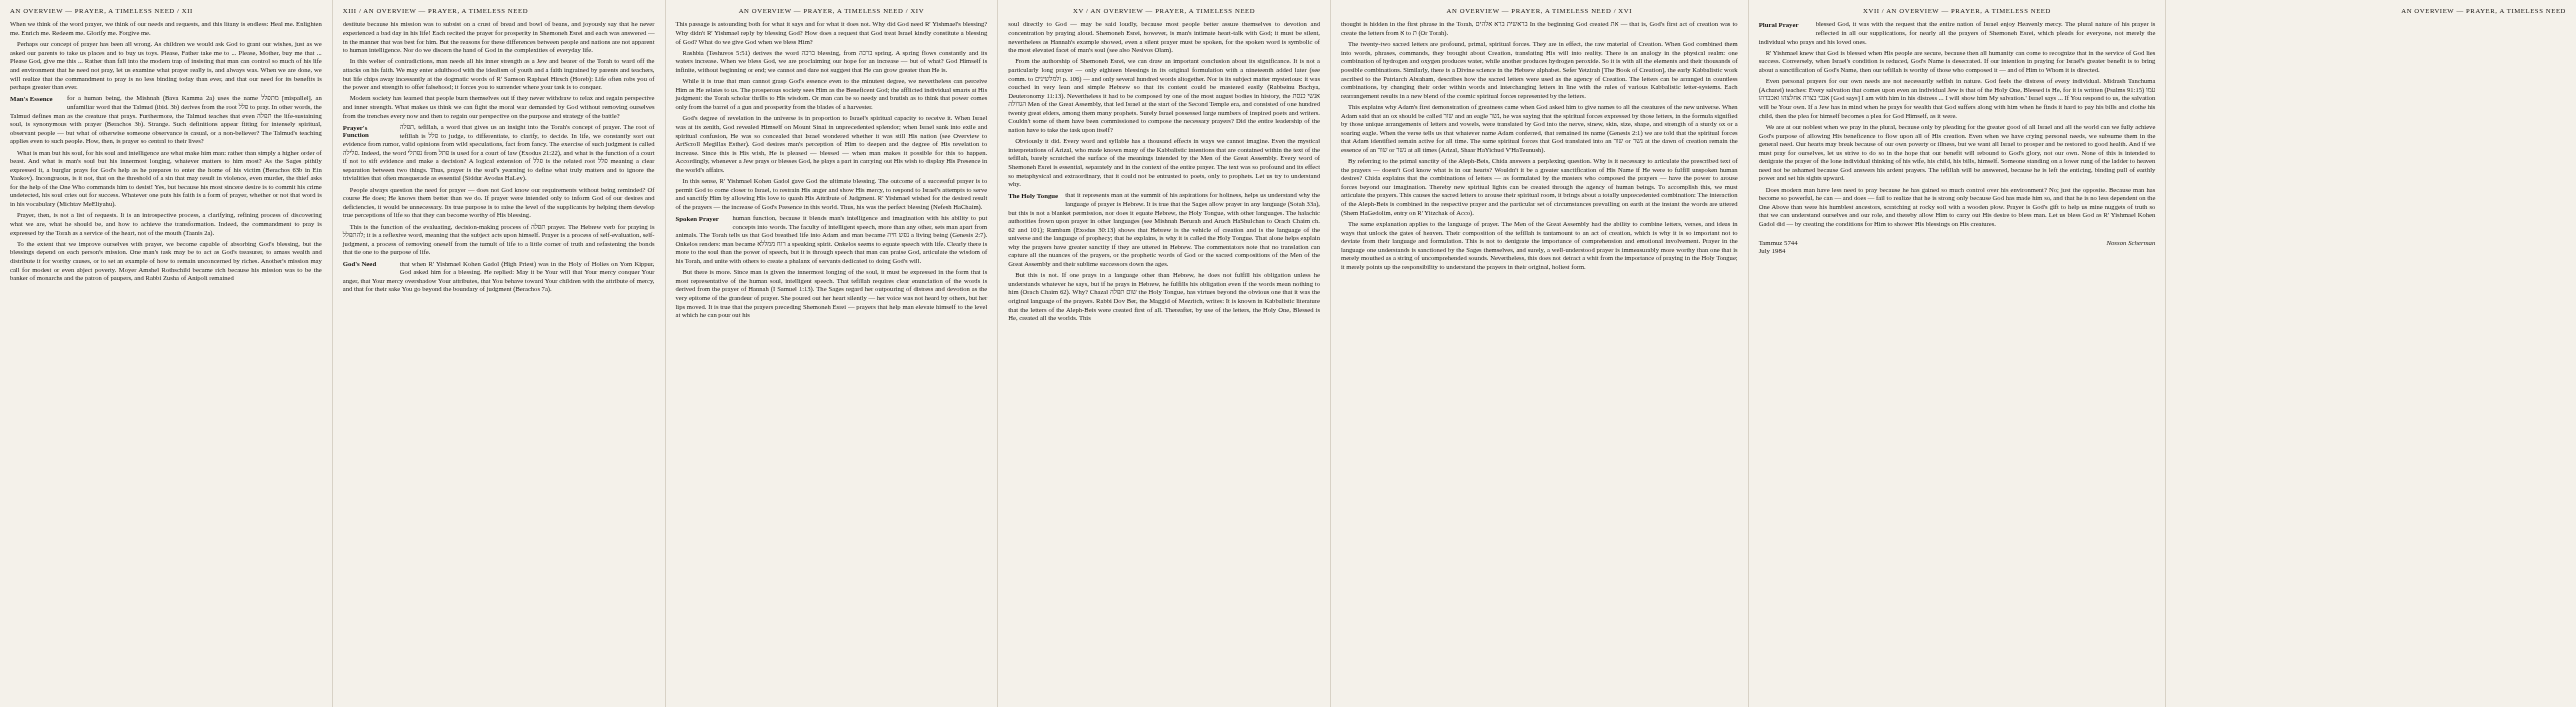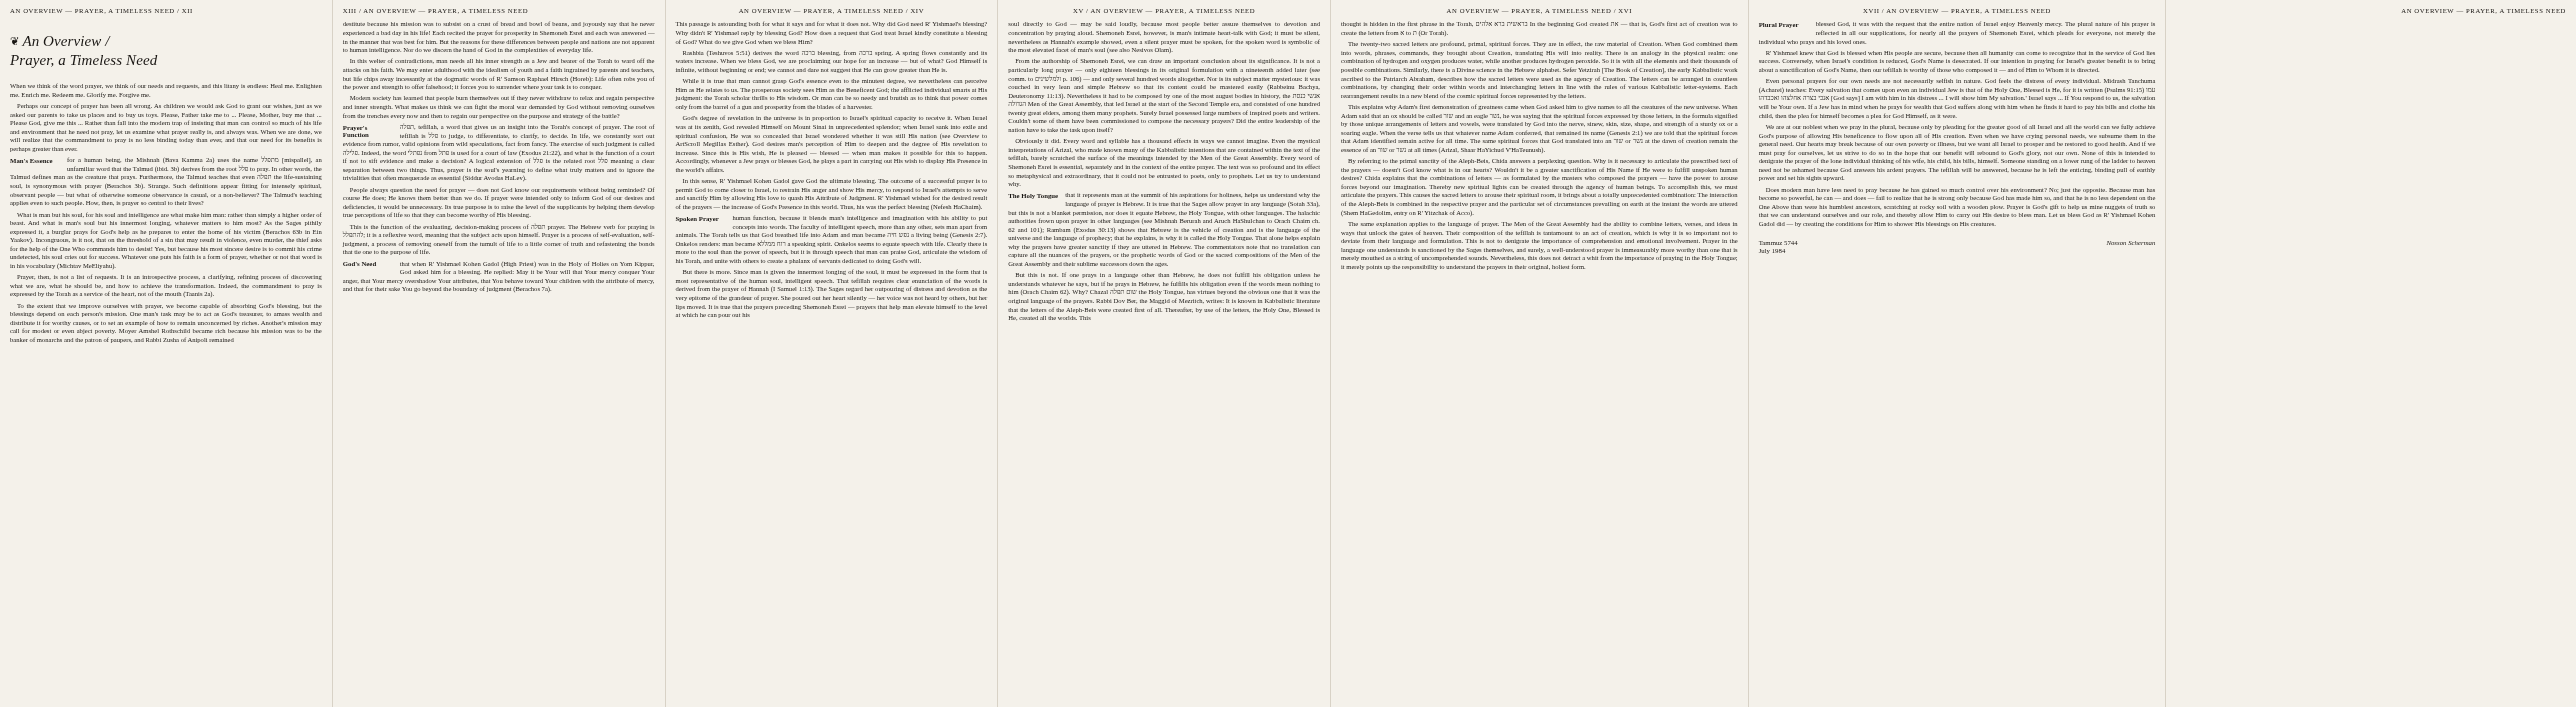--- a/index.html
+++ b/index.html
@@ -103,24 +103,20 @@
 
   .clearfix::after { content: ""; display: block; clear: both; }
 </style>
 </head>
 <body>
 
 <div class="page">
 
   <div class="col col-1">
     <div class="runhead left">AN OVERVIEW — PRAYER, A TIMELESS NEED / XII</div>
-    <div class="title-block">
-      <div class="title-line"><span class="title-orn">❦</span><span>An Overview /</span></div>
-      <div class="title-line">Prayer, a Timeless Need</div>
-    </div>
     <p class="body first">When we think of the word prayer, we think of our needs and requests, and this litany is endless: Heal me. Enlighten me. Enrich me. Redeem me. Glorify me. Forgive me.</p>
     <p class="body">Perhaps our concept of prayer has been all wrong. As children we would ask God to grant our wishes, just as we asked our parents to take us places and to buy us toys. Please, Father take me to ... Please, Mother, buy me that ... Please God, give me this ... Rather than fall into the modern trap of insisting that man can control so much of his life and environment that he need not pray, let us examine what prayer really is, and always was. When we are done, we will realize that the commandment to pray is no less binding today than ever, and that our need for its benefits is perhaps greater than ever.</p>
     <div class="clearfix">
       <div class="sidehead">Man's Essence</div>
       <p class="body noindent">for a human being, the Mishnah (Bava Kamma 2a) uses the name מתפלל [mispallel], an unfamiliar word that the Talmud (ibid. 3b) derives from the root פלל to pray. In other words, the Talmud defines man as the creature that prays. Furthermore, the Talmud teaches that even תפלה the life-sustaining soul, is synonymous with prayer (Berachos 3b). Strange. Such definitions appear fitting for intensely spiritual, observant people — but what of otherwise someone observance is casual, or a non-believer? The Talmud's teaching applies even to such people. How, then, is prayer so central to their lives?</p>
     </div>
     <p class="body">What is man but his soul, for his soul and intelligence are what make him man: rather than simply a higher order of beast. And what is man's soul but his innermost longing, whatever matters to him most? As the Sages pithily expressed it, a burglar prays for God's help as he prepares to enter the home of his victim (Berachos 63b in Ein Yaakov). Incongruous, is it not, that on the threshold of a sin that may result in violence, even murder, the thief asks for the help of the One Who commands him to desist! Yes, but because his most sincere desire is to commit his crime undetected, his soul cries out for success. Whatever one puts his faith is a form of prayer, whether or not that word is in his vocabulary (Michtav MeEliyahu).</p>
     <p class="body">Prayer, then, is not a list of requests. It is an introspective process, a clarifying, refining process of discovering what we are, what he should be, and how to achieve the transformation. Indeed, the commandment to pray is expressed by the Torah as a service of the heart, not of the mouth (Taanis 2a).</p>
     <p class="body">To the extent that we improve ourselves with prayer, we become capable of absorbing God's blessing, but the blessings depend on each person's mission. One man's task may be to act as God's treasurer, to amass wealth and distribute it for worthy causes, or to set an example of how to remain unconcerned by riches. Another's mission may call for modest or even abject poverty. Moyer Amshel Rothschild became rich because his mission was to be the banker of monarchs and the patron of paupers, and Rabbi Zusha of Anipoli remained</p>
     <p class="body"></p>

